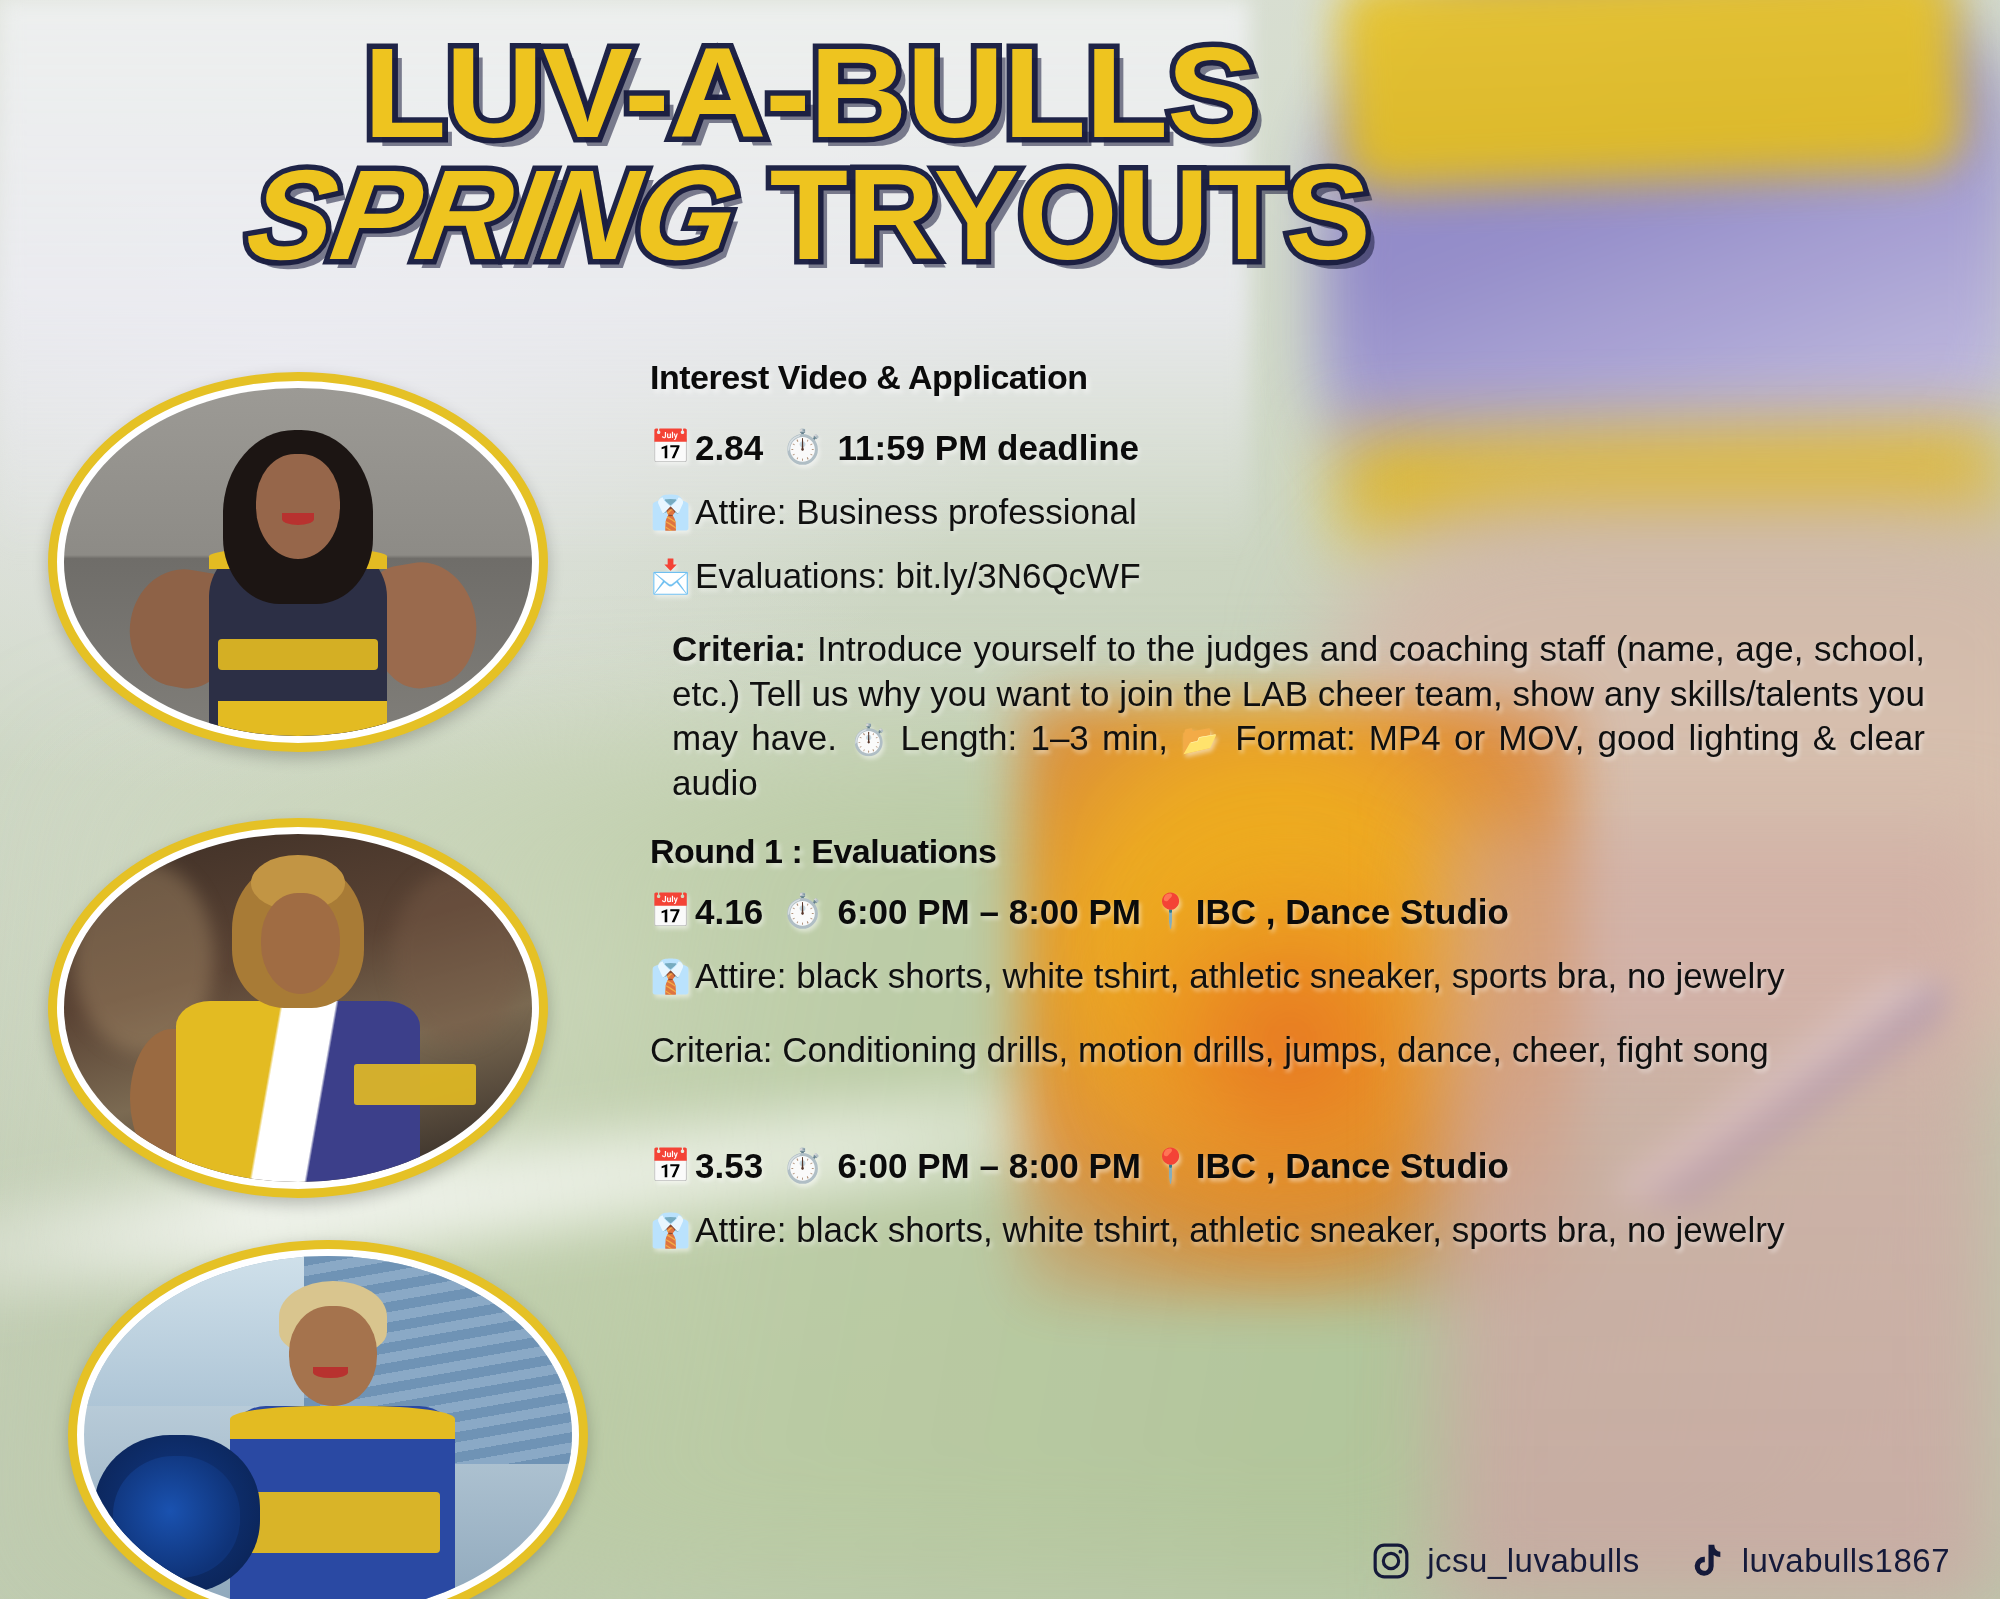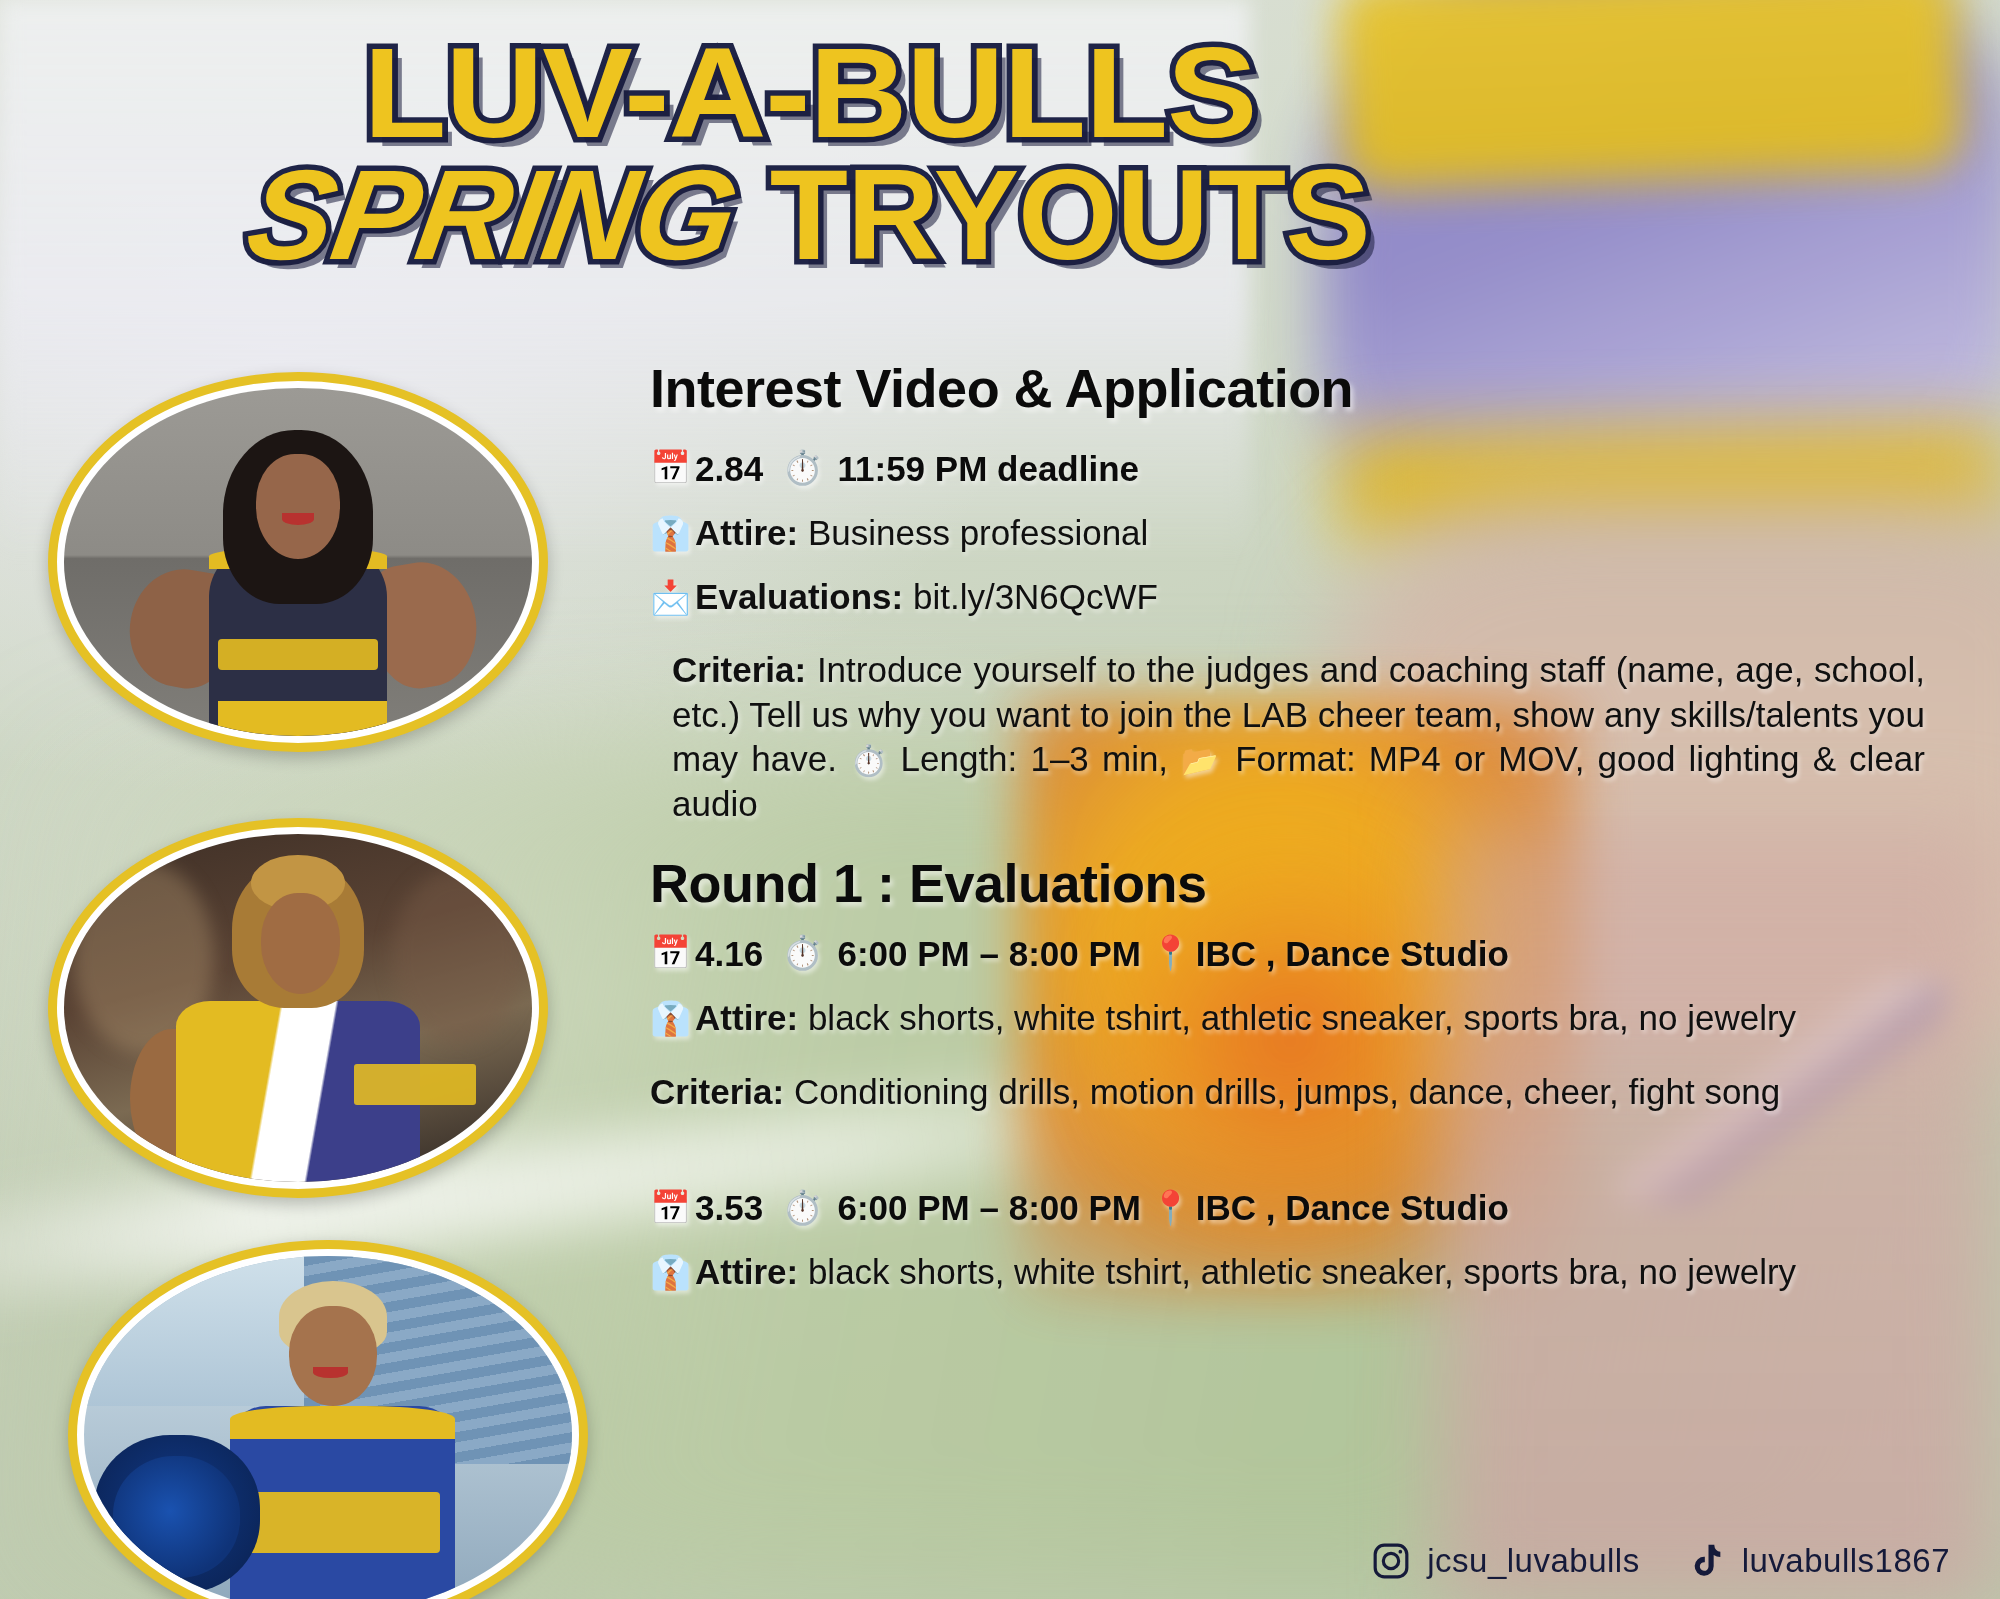--- a/index.html
+++ b/index.html
@@ -220,21 +220,21 @@
     position: absolute;
     left: 650px;
     top: 360px;
     width: 1275px;
     z-index: 25;
   }
 
   .sec-heading {
     font-family: "Liberation Sans", sans-serif;
     font-weight: bold;
-    font-size: 54px;
+    font-size: 34px;
     color: #0b0b0b;
     letter-spacing: -0.5px;
     text-shadow: 3px 4px 5px rgba(255,255,255,.55);
     line-height: 1.05;
   }
   .sec-heading.small { font-size: 50px; }
 
   .line-bold {
     font-family: "Liberation Sans", sans-serif;
     font-weight: bold;
@@ -248,21 +248,21 @@
     gap: 0;
   }
 
   .line-reg {
     font-family: "Liberation Sans", sans-serif;
     font-size: 35px;
     color: #101010;
     line-height: 1.3;
     text-shadow: 2px 3px 4px rgba(255,255,255,.5);
   }
-  .line-reg b { font-weight: bold; }
+  .line-reg b { font-weight: normal; }
 
   .para {
     font-family: "Liberation Sans", sans-serif;
     font-size: 35px;
     color: #101010;
     line-height: 1.28;
     text-align: justify;
     text-shadow: 2px 3px 4px rgba(255,255,255,.5);
     margin-left: 22px;
   }

